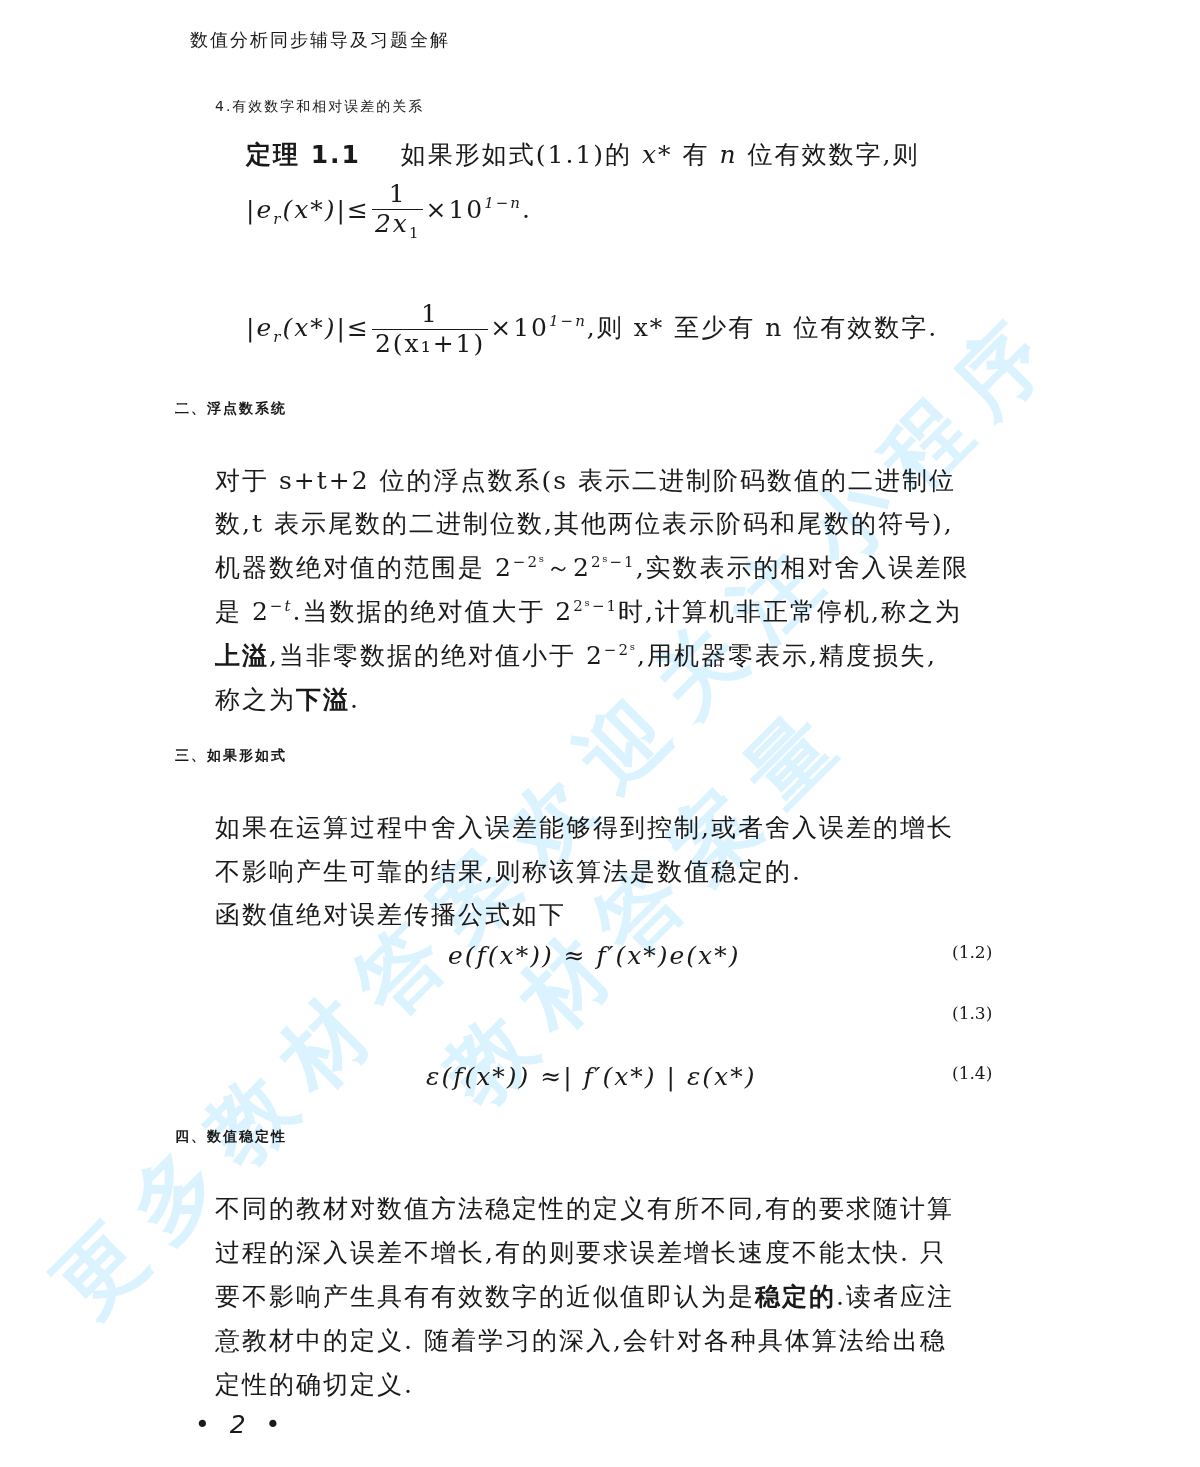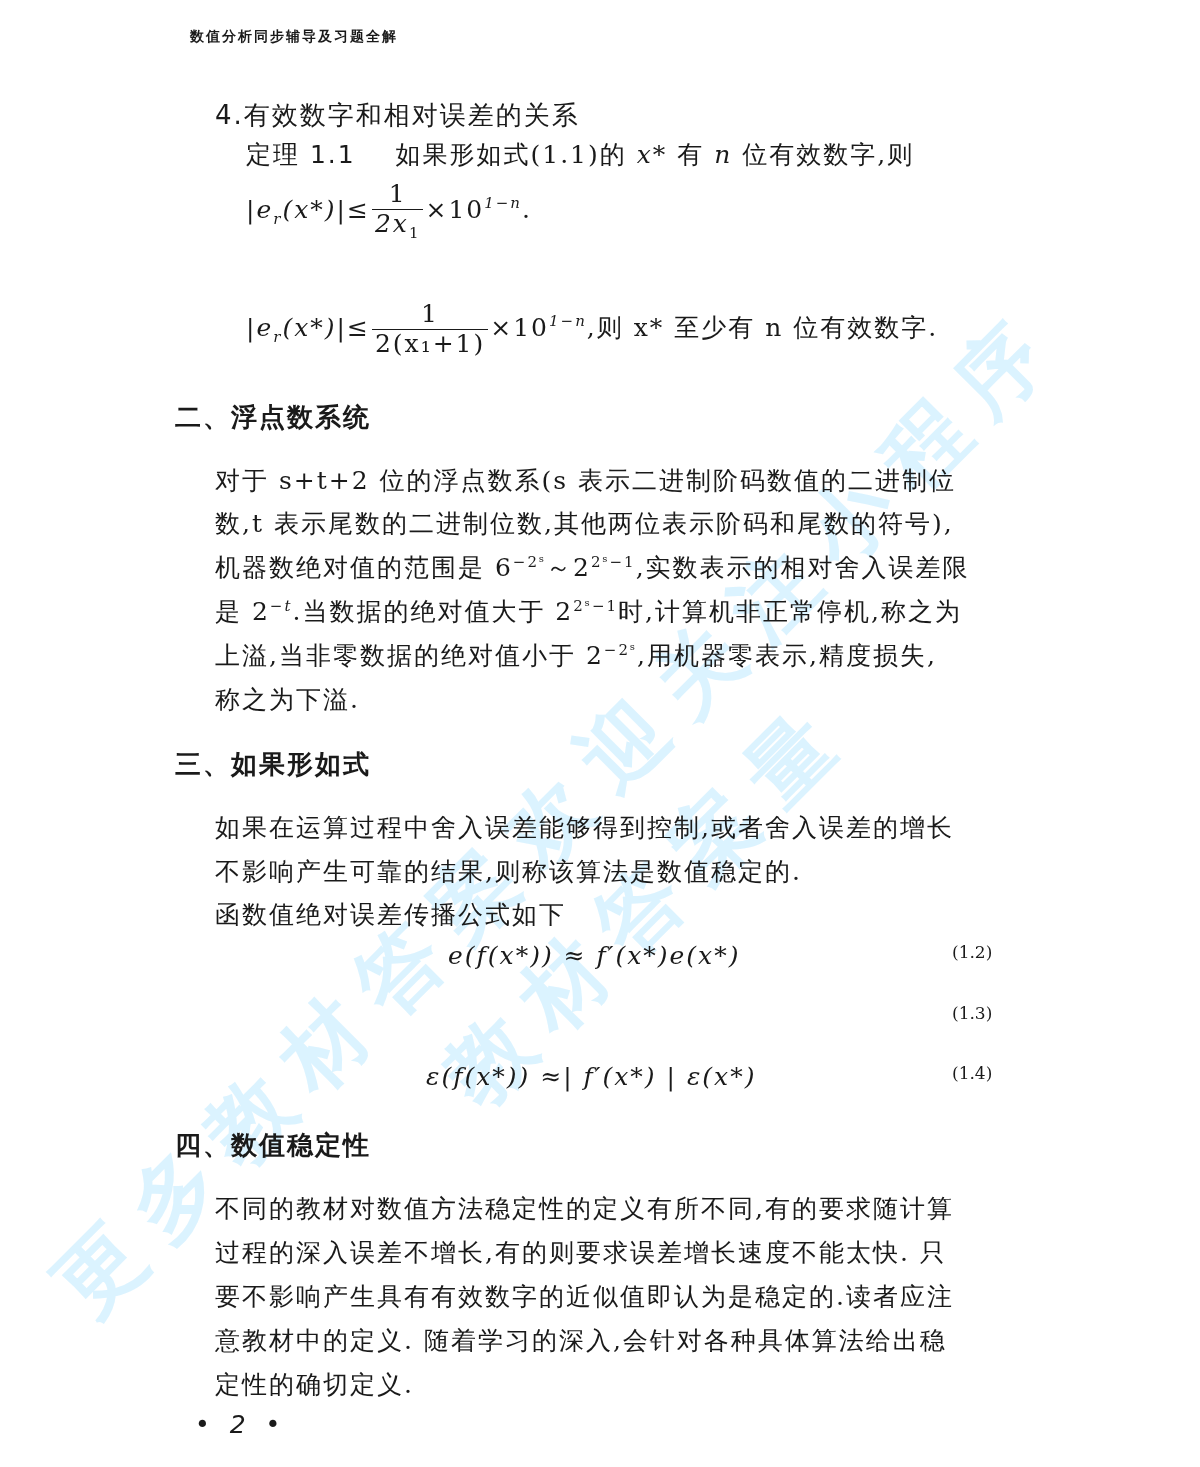--- a/index.html
+++ b/index.html
@@ -3,24 +3,24 @@
 <meta charset="utf-8">
 <style>
   html, body { margin: 0; padding: 0; background: #ffffff; }
   body {
     width: 1200px; height: 1467px; position: relative; overflow: hidden;
     font-family: "DejaVu Serif", "Liberation Serif", serif;
     color: #1a1a1a;
   }
   .page { position: absolute; left: 0; top: 0; width: 1200px; height: 1467px; }
   .abs { position: absolute; white-space: nowrap; }
-  .running-head { left: 190px; top: 28px; font-family: "DejaVu Sans", sans-serif; font-weight: bold; font-size: 14px; letter-spacing: 2px; }
+  .running-head { left: 190px; top: 28px; font-family: "DejaVu Sans", sans-serif; font-weight: normal; font-size: 18px; letter-spacing: 2px; }
   .body-text { font-size: 25px; letter-spacing: 2px; }
-  .heading { font-family: "DejaVu Sans", sans-serif; font-weight: bold; font-size: 26px; letter-spacing: 2px; }
-  .bold { font-family: "DejaVu Sans", sans-serif; font-weight: normal; }
+  .heading { font-family: "DejaVu Sans", sans-serif; font-weight: bold; font-size: 14px; letter-spacing: 2px; }
+  .bold { font-family: "DejaVu Sans", sans-serif; font-weight: bold; }
   .math { font-style: italic; }
   sup, sub { font-size: 60%; }
   .frac { display: inline-block; vertical-align: middle; text-align: center; margin: 0 2px; }
   .frac .num { display: block; border-bottom: 1.5px solid #1a1a1a; padding: 0 3px; line-height: 1.15; }
   .frac .den { display: block; line-height: 1.15; padding: 0 3px; }
   .eq-num { font-size: 17px; }
   .sum { display: inline-block; vertical-align: middle; text-align: center; font-size: 13px; line-height: 1; margin: 0 6px; }
   .sum .sigma { font-size: 44px; display: block; font-style: normal; }
   .watermark {
     position: absolute; font-family: "DejaVu Sans", sans-serif; font-weight: bold;
@@ -54,21 +54,21 @@
   </div>
 
   <div class="abs body-text" style="left:246px; top:300px; line-height:1;">
     <span class="math">|e</span><sub class="math">r</sub><span class="math">(x*)|≤</span><span class="frac"><span class="num">1</span><span class="den">2(x₁+1)</span></span><span>×10</span><sup class="math">1−n</sup><span>,则 x* 至少有 n 位有效数字.</span>
   </div>
 
   <div class="abs heading" style="left:175px; top:400px;">二、浮点数系统</div>
   <div class="abs body-text" style="left:215px; top:464px;">对于 s+t+2 位的浮点数系(s 表示二进制阶码数值的二进制位</div>
   <div class="abs body-text" style="left:215px; top:507px;">数,t 表示尾数的二进制位数,其他两位表示阶码和尾数的符号),</div>
   <div class="abs body-text" style="left:215px; top:551px;">
-    <span>机器数绝对值的范围是 6</span><sup>−2ˢ</sup><span>～2</span><sup>2ˢ−1</sup><span>,实数表示的相对舍入误差限</span>
+    <span>机器数绝对值的范围是 2</span><sup>−2ˢ</sup><span>～2</span><sup>2ˢ−1</sup><span>,实数表示的相对舍入误差限</span>
   </div>
   <div class="abs body-text" style="left:215px; top:595px;">
     <span>是 2</span><sup class="math">−t</sup><span>.当数据的绝对值大于 2</span><sup>2ˢ−1</sup><span>时,计算机非正常停机,称之为</span>
   </div>
   <div class="abs body-text" style="left:215px; top:639px;">
     <span class="bold">上溢</span><span>,当非零数据的绝对值小于 2</span><sup>−2ˢ</sup><span>,用机器零表示,精度损失,</span>
   </div>
   <div class="abs body-text" style="left:215px; top:683px;">
     <span>称之为</span><span class="bold">下溢</span><span>.</span>
   </div>

